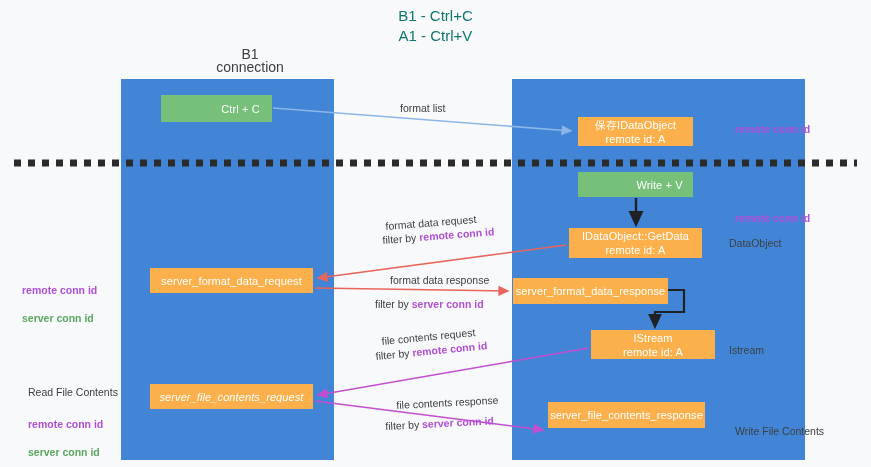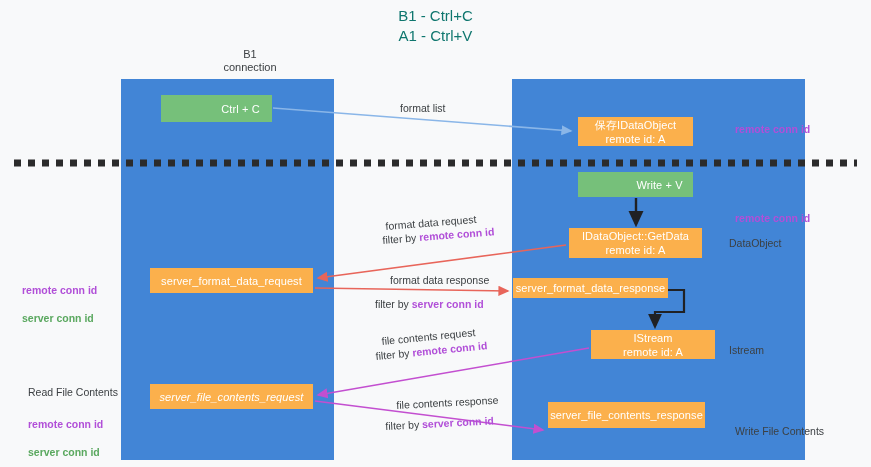--- a/index.html
+++ b/index.html
@@ -15,21 +15,21 @@
 
   
   #title{
     left:0;top:6px;width:871px;text-align:center;
     font-size:15px;line-height:20px;color:#0f766e;
     white-space:pre-line;
   }
 
   
   .col-head{
-    text-align:center;font-size:11px;line-height:13px;color:#3c4043;
+    text-align:center;font-size:14px;line-height:13px;color:#3c4043;
     white-space:pre-line;
   }
   #head-b1{left:150px;top:48px;width:200px;}
   #head-a1{left:540px;top:48px;width:200px;margin-top:42px;}
 
   
   .lane{background:#4285d6;}
   #lane-b1{left:121px;top:79px;width:213px;height:381px;}
   #lane-a1{left:512px;top:79px;width:293px;height:381px;}
 
@@ -43,21 +43,21 @@
     letter-spacing:.1px;
   }
   .box.green{background:#76c07a;padding-left:48px;}
   .box.orange{background:#fbb04c;}
 
   #box-ctrlc{left:161px;top:95px;width:111px;height:27px;}
   #box-dataobject{left:578px;top:117px;width:115px;height:29px;}
   #box-ctrlv{left:578px;top:172px;width:115px;height:25px;}
   #box-getdata{left:569px;top:228px;width:133px;height:30px;}
   #box-sfdreq{left:150px;top:268px;width:163px;height:25px;}
-  #box-sfdresp{left:513px;top:278px;width:155px;height:20px;}
+  #box-sfdresp{left:513px;top:278px;width:155px;height:26px;}
   #box-istream{left:591px;top:330px;width:124px;height:29px;}
   #box-sfcreq{left:150px;top:384px;width:163px;height:25px;font-style:italic;}
   #box-sfcresp{left:548px;top:402px;width:157px;height:26px;}
 
   
   .ann{font-size:10.5px;line-height:14px;white-space:pre-line;}
   .purple{color:#b14fd8;font-weight:bold;}
   .green-t{color:#5aa85f;font-weight:bold;}
   .dark{color:#3c4043;}
 

